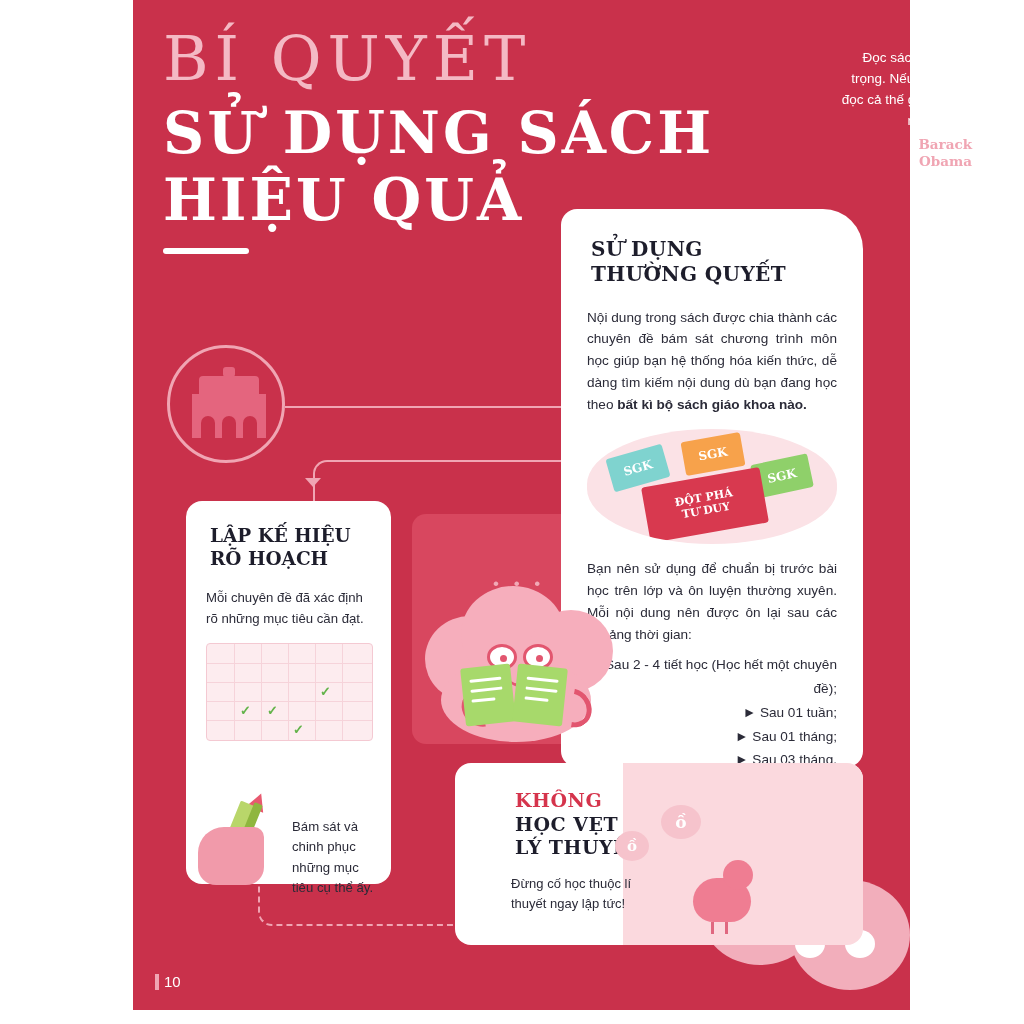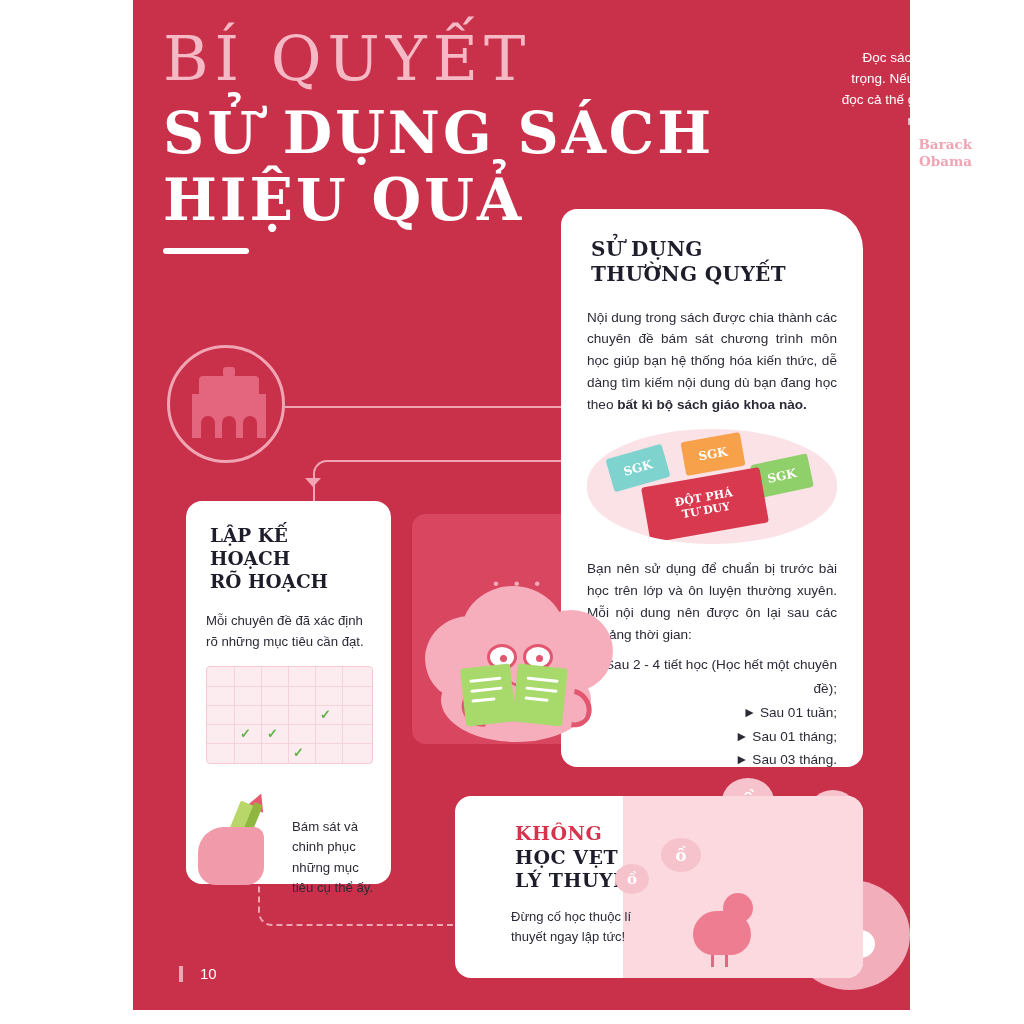--- a/index.html
+++ b/index.html
@@ -56,21 +56,21 @@
   .cal-grid{position:absolute;inset:0;}
   .cal-grid .gl{position:absolute;background:#f6d3da;}
   .chk{position:absolute;color:#63b34a;font-size:13px;font-weight:bold;}
   .pencil-hand{position:absolute;left:12px;top:300px;width:92px;height:86px;}
   .ph-p{position:absolute;left:28px;top:0;width:17px;height:76px;background:#b9d66a;transform:rotate(22deg);border-radius:2px;}
   .ph-p2{position:absolute;left:42px;top:0;width:9px;height:76px;background:#8fb63f;transform:rotate(22deg);border-radius:2px;}
   .ph-tip{position:absolute;left:51px;top:-8px;width:0;height:0;border-left:9px solid transparent;border-right:9px solid transparent;border-bottom:17px solid #e8596f;transform:rotate(22deg);}
   .ph-hand{position:absolute;left:0;top:26px;width:66px;height:58px;background:#f19aaa;border-radius:26px 10px 18px 18px;}
   #card-plan .caption{position:absolute;left:106px;top:316px;width:86px;font-size:13.2px;color:#2b2b38;line-height:1.55;}
   
-  #card-no{left:455px;top:796px;width:408px;height:182px;border-bottom-right-radius:16px;overflow:hidden;}
+  #card-no{left:455px;top:763px;width:408px;height:182px;border-bottom-right-radius:16px;overflow:hidden;}
   #card-no .nobg{position:absolute;right:0;top:0;width:240px;height:182px;background:#fbd9de;}
   #card-no h3{position:relative;font-size:19px;padding:22px 0 0 56px;color:#1d1d2b;letter-spacing:.5px;}
   #card-no h3 .red{color:#d5344c;}
   #card-no p{position:relative;padding:10px 0 0 56px;font-size:13px;width:150px;}
   .bird{position:absolute;left:238px;top:95px;width:64px;height:72px;}
   .bird .bd{position:absolute;left:0;top:20px;width:58px;height:44px;background:#ef7d92;border-radius:30px 30px 26px 26px;}
   .bird .hd{position:absolute;left:30px;top:2px;width:30px;height:30px;background:#ef7d92;border-radius:50%;}
   .bird .lg{position:absolute;width:3px;height:12px;background:#e06880;bottom:-4px;}
   .bubble{position:absolute;background:#f6c3cc;border-radius:50%;display:flex;align-items:center;justify-content:center;font-family:"DejaVu Serif",serif;font-weight:bold;color:#ffffff;}
   .b1{left:160px;top:68px;width:34px;height:30px;font-size:15px;}
@@ -86,21 +86,21 @@
   .gl1{left:4px;} .gl2{left:40px;}
   .pupil{position:absolute;width:7px;height:7px;background:#e2566f;border-radius:50%;top:8px;left:10px;}
   .smile{position:absolute;left:24px;top:28px;width:26px;height:12px;border-bottom:3px solid #e2566f;border-radius:0 0 14px 14px;}
   .bookg{position:absolute;left:38px;top:80px;width:104px;height:62px;}
   .bookg .pg{position:absolute;top:0;width:50px;height:58px;background:#a7d96b;border-radius:3px;}
   .bookg .p1{left:0;transform:rotate(-6deg);}
   .bookg .p2{left:52px;transform:rotate(6deg);}
   .bookg .wl{position:absolute;height:3px;background:#ffffff;border-radius:2px;}
   .arm{position:absolute;width:30px;height:26px;border:5px solid #e2566f;border-radius:50%;border-top-color:transparent;border-right-color:transparent;}
   
-  .pgnum{position:absolute;left:155px;bottom:42px;color:#ffffff;font-size:15px;display:flex;align-items:center;gap:17px;margin-left:24px;}
+  .pgnum{position:absolute;left:155px;bottom:34px;color:#ffffff;font-size:15px;display:flex;align-items:center;gap:5px;}
   .pgnum .bar{width:4px;height:16px;background:#f0a5b3;display:inline-block;}
 </style>
 </head>
 <body>
 
 <div class="page">
   <div class="sheet"></div>
 
   <div class="title-block">
     <div class="t-line t1">BÍ QUYẾT</div>
@@ -155,21 +155,21 @@
     <div class="bullets">
       <div>►Sau 2 - 4 tiết học (Học hết một chuyên đề);</div>
       <div>► Sau 01 tuần;</div>
       <div>► Sau 01 tháng;</div>
       <div>► Sau 03 tháng.</div>
     </div>
   </div>
 
   <div class="card" id="card-plan">
     <h3>
-      <span>LẬP KẾ HOẠCH</span><br>
+      <span>LẬP KẾ HIỆU</span><br>
       <span>RÕ HOẠCH</span>
     </h3>
     <p>Mỗi chuyên đề đã xác định rõ những mục tiêu cần đạt.</p>
 
     <div class="calendar">
       <div class="cal-grid">
         <div class="gl" style="left:0;top:19px;width:165px;height:1px;"></div>
         <div class="gl" style="left:0;top:38px;width:165px;height:1px;"></div>
         <div class="gl" style="left:0;top:57px;width:165px;height:1px;"></div>
         <div class="gl" style="left:0;top:76px;width:165px;height:1px;"></div>

